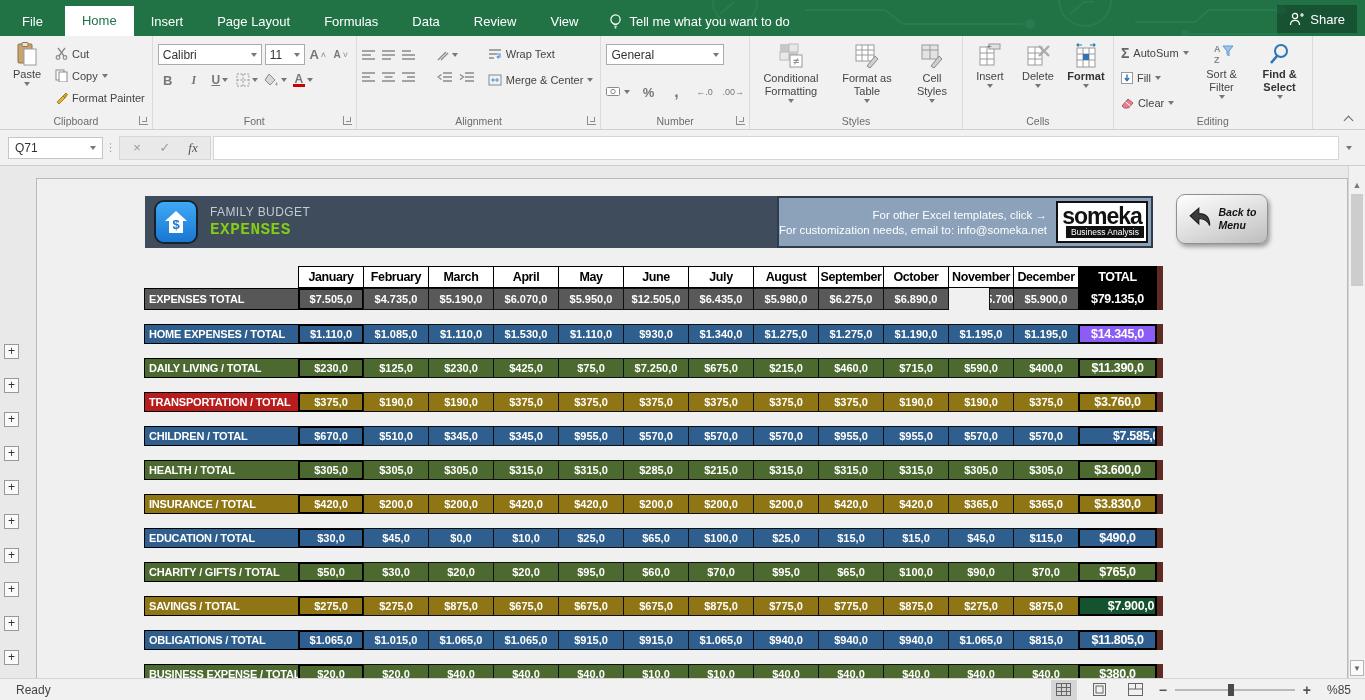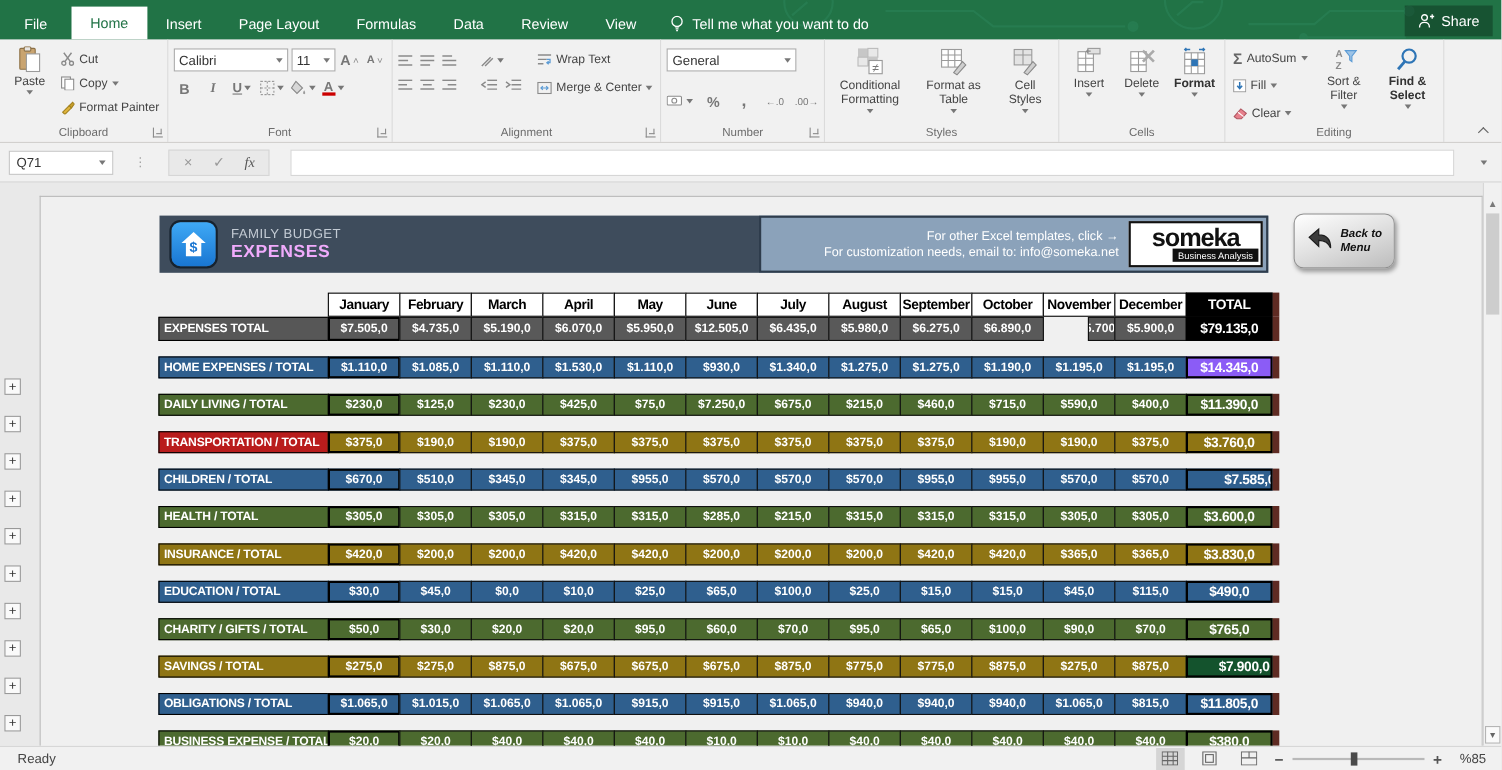--- a/index.html
+++ b/index.html
@@ -26,42 +26,42 @@
   .col { display:flex; flex-direction:column; justify-content:flex-start; gap:1px; }
   .row { display:flex; align-items:center; gap:3px; }
   .combo { display:flex; align-items:center; justify-content:space-between; background:#fff; border:1px solid #ababab; height:21px; font-size:12px; color:#333; padding:0 4px; cursor:pointer; }
   .iconbtn { display:flex; align-items:center; justify-content:center; min-width:20px; height:20px; color:#777; font-size:12px; cursor:pointer; gap:2px; }
   .glyph { font-size:12px; color:#777; font-weight:bold; }
   .two-line { width:66px; text-align:center; line-height:1.15; }
   .collapse-ribbon { position:absolute; right:9px; bottom:5px; width:14px; height:12px; cursor:pointer; }
   .collapse-ribbon:before { content:""; position:absolute; left:3px; top:5px; width:6px; height:6px; border-left:1.5px solid #666; border-top:1.5px solid #666; transform:rotate(45deg); }
 
   
-  .fbar { height:36px; background:#f1f1f1; display:flex; align-items:center; padding:0 8px; gap:19px; border-bottom:1px solid #cfcfcf; }
+  .fbar { height:36px; background:#f1f1f1; display:flex; align-items:center; padding:0 8px; gap:2px; border-bottom:1px solid #cfcfcf; }
   .namebox { width:95px; height:22px; background:#fff; border:1px solid #c6c6c6; display:flex; align-items:center; justify-content:space-between; padding:0 6px; font-size:12px; color:#333; cursor:pointer; }
   .fdots { color:#a0a0a0; font-size:11px; letter-spacing:1px; }
   .fbtns { display:flex; align-items:center; gap:2px; background:#e9e9e9; border:1px solid #d6d6d6; height:24px; padding:0 4px; }
   .fbtn { width:26px; text-align:center; color:#9a9a9a; font-size:13px; cursor:pointer; }
   .fx { font-style:italic; font-family:"Liberation Serif", serif; color:#555; }
   .finput { flex:1; height:24px; background:#fff; border:1px solid #d6d6d6; font-size:12px; padding:0 6px; color:#333; }
   .fexpand { width:16px; display:flex; justify-content:center; cursor:pointer; }
 
   
   .workarea { position:relative; height:512px; background:#e9e9e9; overflow:hidden; }
   .sheet { position:absolute; left:36px; top:12px; right:17px; bottom:0; background:#f0f0f0; border:1px solid #b9b9b9; border-bottom:none; overflow:hidden; }
   .outline-btn { position:absolute; left:4px; width:15px; height:15px; background:#fafafa; border:1px solid #999; color:#333; font-size:12px; line-height:12px; text-align:center; cursor:pointer; }
 
   
   .banner { position:absolute; left:108px; top:17px; width:1008px; height:52px; display:flex; }
   .b-dark { flex:1; background:#3e4c5c; display:flex; align-items:center; padding-left:11px; gap:14px; }
   .b-logoicon { width:40px; height:40px; border-radius:8px; background:linear-gradient(180deg,#3fa9f5 0%,#1976d2 100%); box-shadow:0 0 0 2px #16222e; display:flex; align-items:center; justify-content:center; }
   .b-titles { display:flex; flex-direction:column; gap:2px; }
   .b-small { color:#c3cbd4; font-size:12px; letter-spacing:.4px; }
-  .b-big { color:#f0abfc; font-size:16px; font-weight:bold; letter-spacing:.5px; }
-  .b-light { width:463px; background:#8ba2ba; border:2px solid #2e3c4c; display:flex; align-items:center; }
+  .b-big { color:#84cc16; font-size:16px; font-weight:bold; letter-spacing:.5px;font-family:Liberation Mono, monospace; }
+  .b-light { width:376px; background:#8ba2ba; border:2px solid #2e3c4c; display:flex; align-items:center; }
   .b-info { flex:1; display:flex; flex-direction:column; gap:3px; padding-right:9px; }
   .b-info div { color:#fff; font-size:11.5px; text-align:right; white-space:nowrap; }
   .b-logo { width:122px; height:42px; margin-right:3px; background:#fff; border:2px solid #111; position:relative; display:flex; flex-direction:column; align-items:center; justify-content:center; }
   .b-logo .word { font-size:23px; font-weight:bold; color:#111; letter-spacing:-1px; line-height:20px; }
   .b-logo .tag { align-self:flex-end; background:#111; color:#fff; font-size:8.5px; padding:1px 5px; margin-right:2px; }
   .backbtn { position:absolute; left:1139px; top:15px; width:92px; height:50px; border-radius:9px; border:1px solid #909090; background:linear-gradient(160deg,#ffffff 0%,#e3e3e3 45%,#bdbdbd 100%); box-shadow:2px 3px 4px rgba(0,0,0,.35); display:flex; align-items:center; justify-content:center; gap:5px; cursor:pointer; }
   .backbtn .txt { font-size:10.5px; font-weight:bold; font-style:italic; color:#111; line-height:1.25; }
 
   
   .tbl { position:absolute; left:108px; top:87px; }

